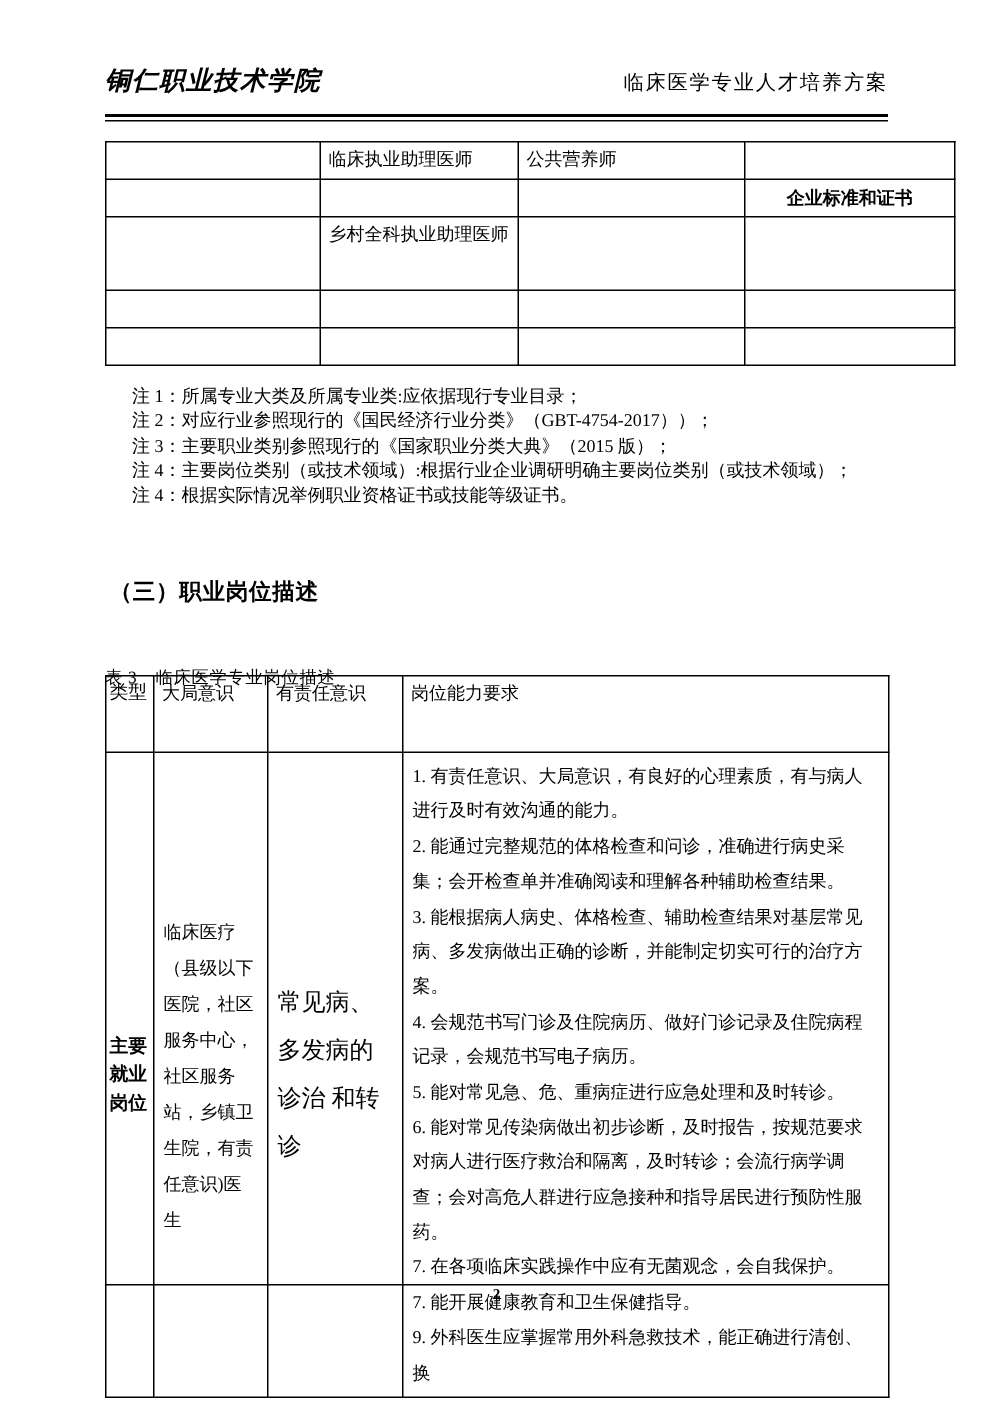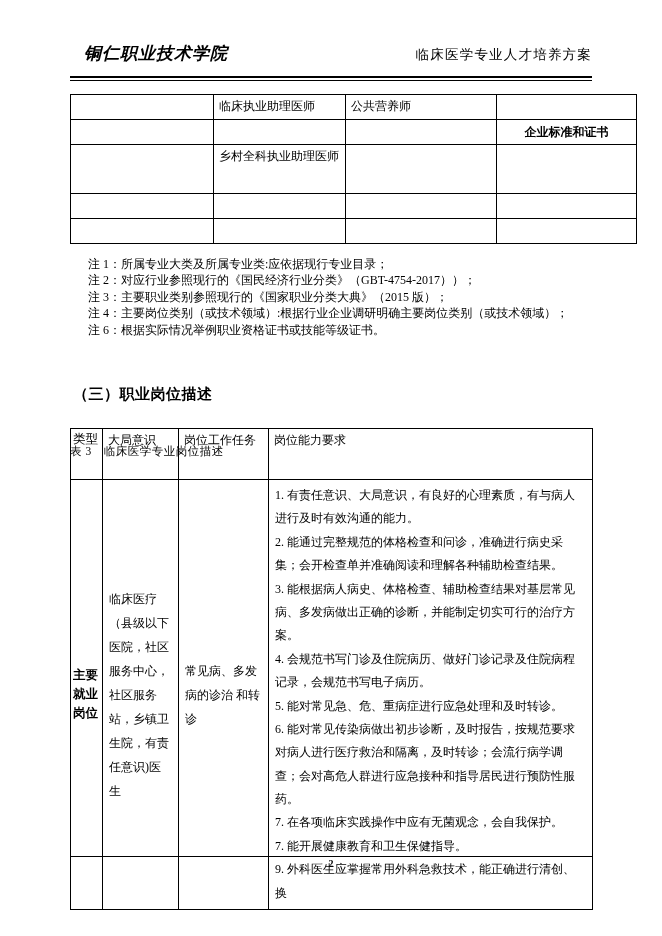--- a/index.html
+++ b/index.html
@@ -26,21 +26,21 @@
   
   .doc-header {
     position: absolute;
     left: 70px;
     top: 42px;
     width: 522px;
     height: 34px;
   }
   .header-left {
     position: absolute;
-    left: 14px;
+    left: 0;
     top: 0;
     font-size: 17px;
     font-weight: bold;
     font-style: italic;
     letter-spacing: 1px;
     font-family: "Liberation Serif", "DejaVu Serif", serif;
     white-space: nowrap;
   }
   .header-right {
     position: absolute;
@@ -134,21 +134,21 @@
     top: 444px;
     width: 522px;
     font-size: 11.5px;
     letter-spacing: 0.5px;
   }
 
   
   .table-main {
     position: absolute;
     left: 70px;
-    top: 428px;
+    top: 450px;
     width: 522px;
   }
   .table-main col.m1 { width: 32px; }
   .table-main col.m2 { width: 76px; }
   .table-main col.m3 { width: 90px; }
   .table-main col.m4 { width: 324px; }
 
   .table-main th {
     text-align: center;
     vertical-align: middle;
@@ -171,21 +171,21 @@
     padding: 3px 2px;
   }
   .table-main td.name-cell {
     vertical-align: middle;
     font-size: 12px;
     line-height: 2.0;
     padding: 3px 6px;
   }
   .table-main td.task-cell {
     vertical-align: middle;
-    font-size: 12px;
+    font-size: 16px;
     line-height: 2.0;
     padding: 3px 6px;
   }
   .table-main td.req-cell {
     vertical-align: top;
     font-size: 12px;
     line-height: 1.95;
     padding: 4px 8px 4px 6px;
   }
   .req-item {
@@ -256,39 +256,39 @@
         <td class="c4"></td>
       </tr>
     </tbody>
   </table>
 
   <div class="notes">
     <div class="note-line">注 1：所属专业大类及所属专业类:应依据现行专业目录；</div>
     <div class="note-line">注 2：对应行业参照现行的《国民经济行业分类》（GBT-4754-2017））；</div>
     <div class="note-line">注 3：主要职业类别参照现行的《国家职业分类大典》（2015 版）；</div>
     <div class="note-line">注 4：主要岗位类别（或技术领域）:根据行业企业调研明确主要岗位类别（或技术领域）；</div>
-    <div class="note-line">注 6：根据实际情况举例职业资格证书或技能等级证书。</div>
+    <div class="note-line">注 4：根据实际情况举例职业资格证书或技能等级证书。</div>
   </div>
 
   <div class="section-heading">（三）职业岗位描述</div>
 
   <div class="table-caption">表 3　临床医学专业岗位描述</div>
 
   <table class="doc-table table-main">
     <colgroup>
       <col class="m1">
         <col class="m2">
         <col class="m3">
         <col class="m4">
     </colgroup>
     <thead>
       <tr>
         <th class="vert">类型</th>
         <th>大局意识</th>
-        <th>岗位工作任务</th>
+        <th>有责任意识</th>
         <th>岗位能力要求</th>
       </tr>
     </thead>
     <tbody>
       <tr>
         <td class="type-cell">主要就业岗位</td>
         <td class="name-cell">临床医疗（县级以下医院，社区服务中心，社区服务站，乡镇卫生院，有责任意识)医生</td>
         <td class="task-cell">常见病、多发病的诊治 和转诊</td>
         <td class="req-cell">
           <p class="req-item">1. 有责任意识、大局意识，有良好的心理素质，有与病人进行及时有效沟通的能力。</p>

